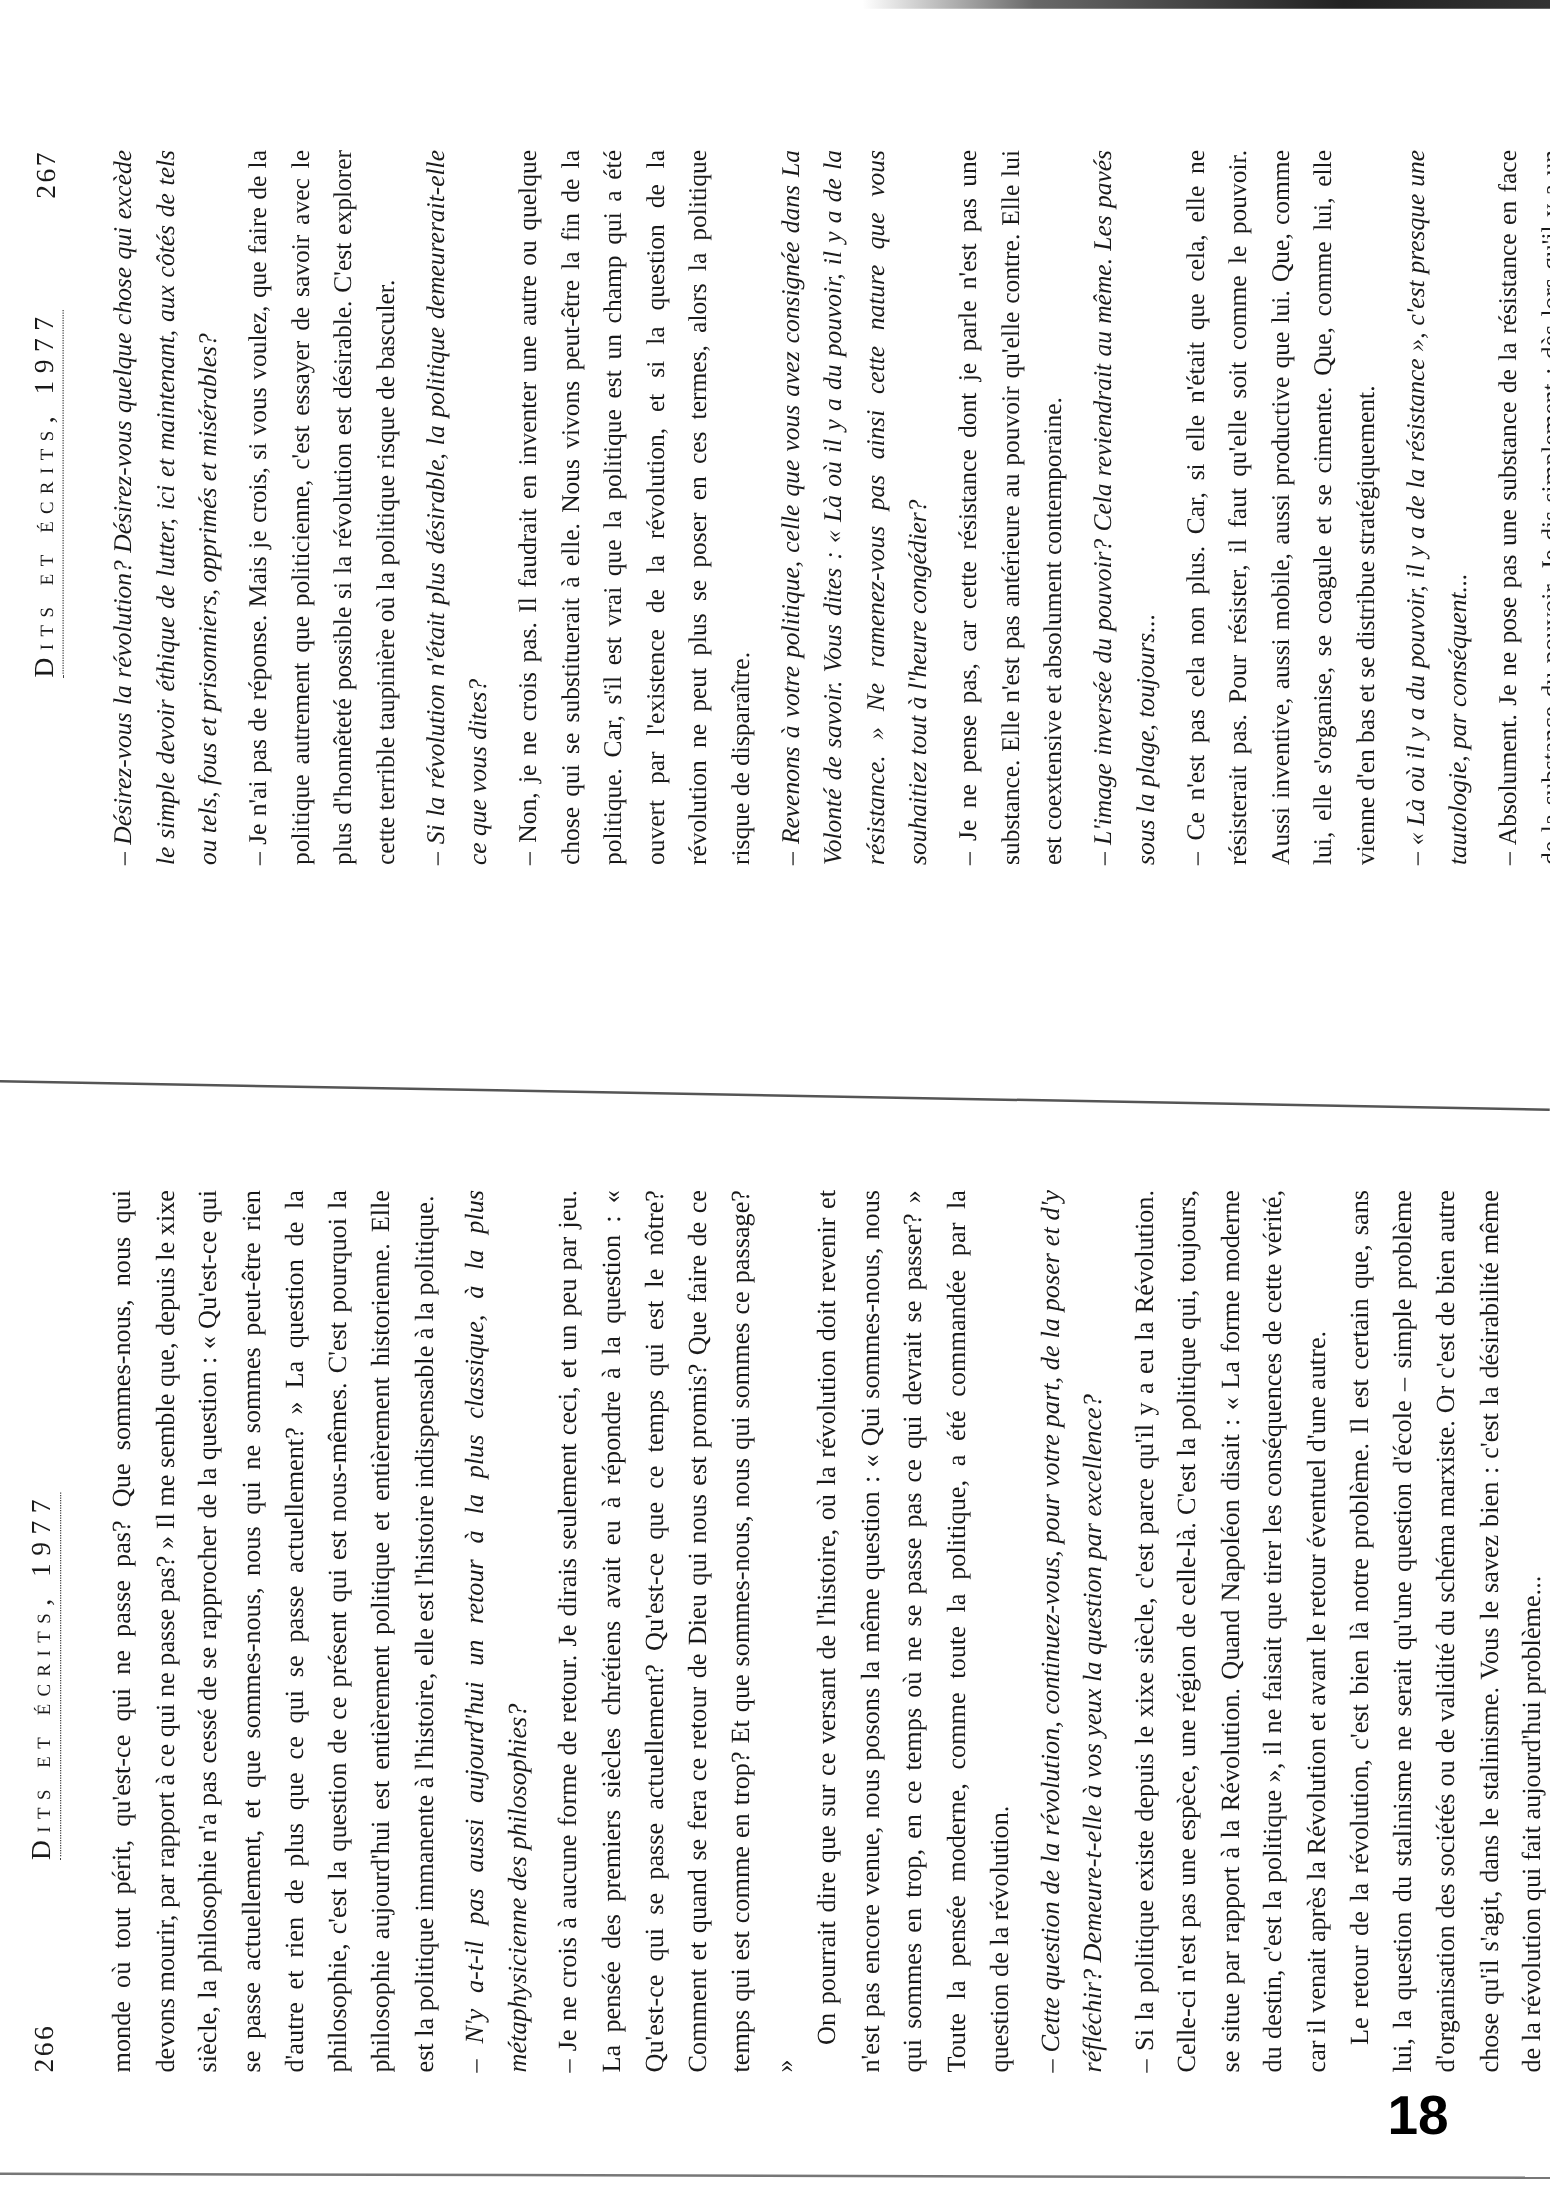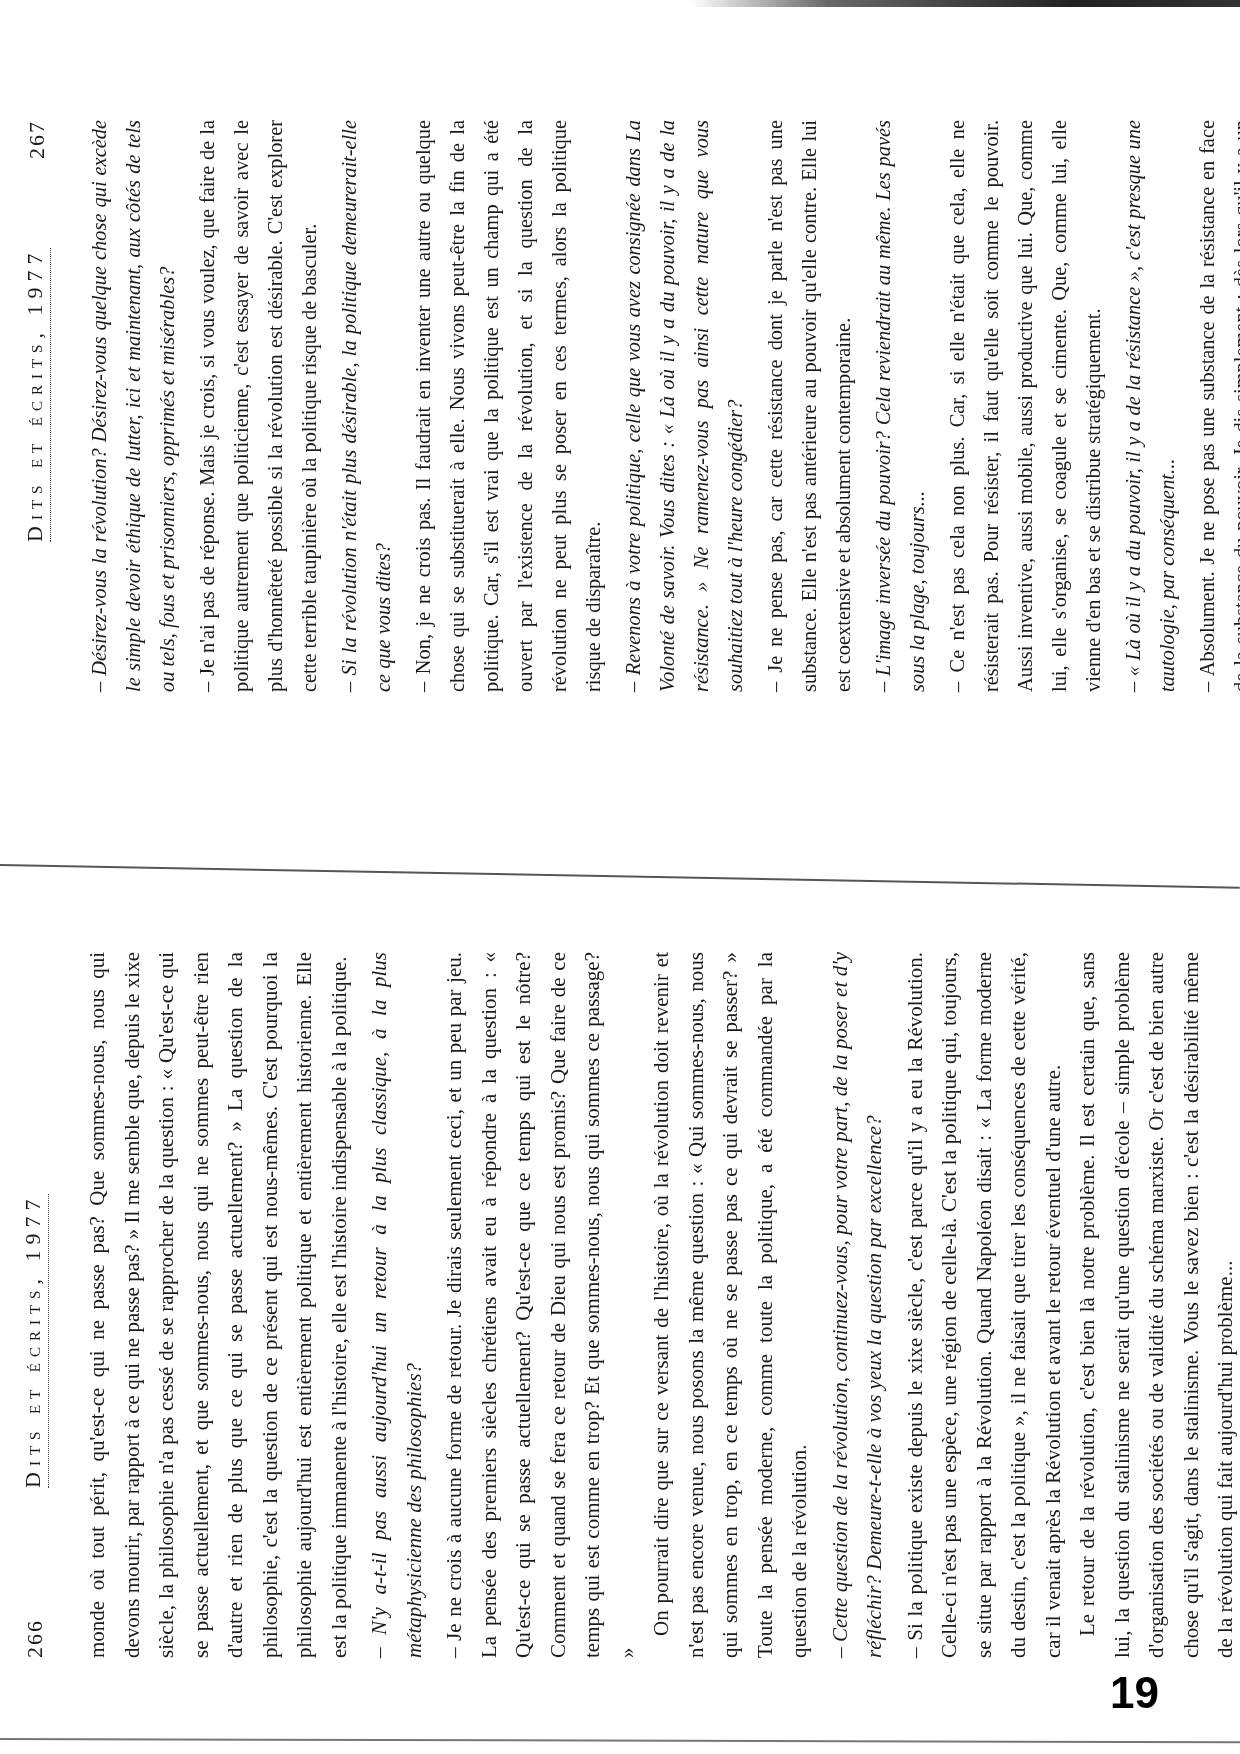--- a/index.html
+++ b/index.html
@@ -66,13 +66,13 @@
     <p class="para">monde où tout périt, qu'est-ce qui ne passe pas? Que sommes-nous, nous qui devons mourir, par rapport à ce qui ne passe pas? » Il me semble que, depuis le xixe siècle, la philosophie n'a pas cessé de se rapprocher de la question : « Qu'est-ce qui se passe actuellement, et que sommes-nous, nous qui ne sommes peut-être rien d'autre et rien de plus que ce qui se passe actuellement? » La question de la philosophie, c'est la question de ce présent qui est nous-mêmes. C'est pourquoi la philosophie aujourd'hui est entièrement politique et entièrement historienne. Elle est la politique immanente à l'histoire, elle est l'histoire indispensable à la politique.</p>
     <p class="para q">– N'y a-t-il pas aussi aujourd'hui un retour à la plus classique, à la plus métaphysicienne des philosophies?</p>
     <p class="para">– Je ne crois à aucune forme de retour. Je dirais seulement ceci, et un peu par jeu. La pensée des premiers siècles chrétiens avait eu à répondre à la question : « Qu'est-ce qui se passe actuellement? Qu'est-ce que ce temps qui est le nôtre? Comment et quand se fera ce retour de Dieu qui nous est promis? Que faire de ce temps qui est comme en trop? Et que sommes-nous, nous qui sommes ce passage? »</p>
     <p class="para indent">On pourrait dire que sur ce versant de l'histoire, où la révolution doit revenir et n'est pas encore venue, nous posons la même question : « Qui sommes-nous, nous qui sommes en trop, en ce temps où ne se passe pas ce qui devrait se passer? » Toute la pensée moderne, comme toute la politique, a été commandée par la question de la révolution.</p>
     <p class="para q">– Cette question de la révolution, continuez-vous, pour votre part, de la poser et d'y réfléchir? Demeure-t-elle à vos yeux la question par excellence?</p>
     <p class="para">– Si la politique existe depuis le xixe siècle, c'est parce qu'il y a eu la Révolution. Celle-ci n'est pas une espèce, une région de celle-là. C'est la politique qui, toujours, se situe par rapport à la Révolution. Quand Napoléon disait : « La forme moderne du destin, c'est la politique », il ne faisait que tirer les conséquences de cette vérité, car il venait après la Révolution et avant le retour éventuel d'une autre.</p>
     <p class="para indent">Le retour de la révolution, c'est bien là notre problème. Il est certain que, sans lui, la question du stalinisme ne serait qu'une question d'école – simple problème d'organisation des sociétés ou de validité du schéma marxiste. Or c'est de bien autre chose qu'il s'agit, dans le stalinisme. Vous le savez bien : c'est la désirabilité même de la révolution qui fait aujourd'hui problème...</p>
   </div>
 </div>
 
-<div class="page-number-stamp">19</div>
+<div class="page-number-stamp">18</div>
 
 </body></html>

